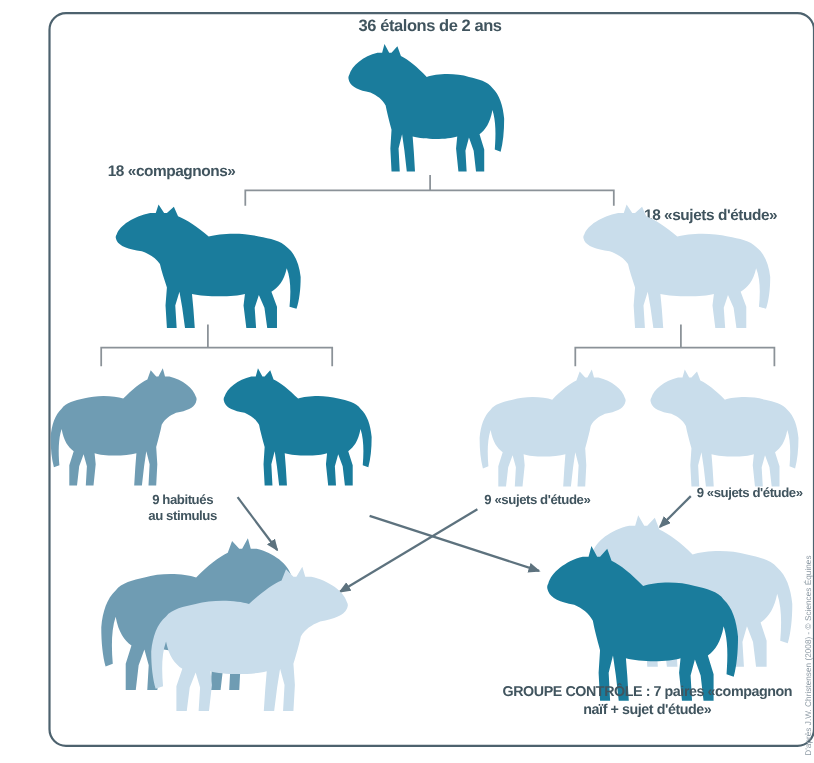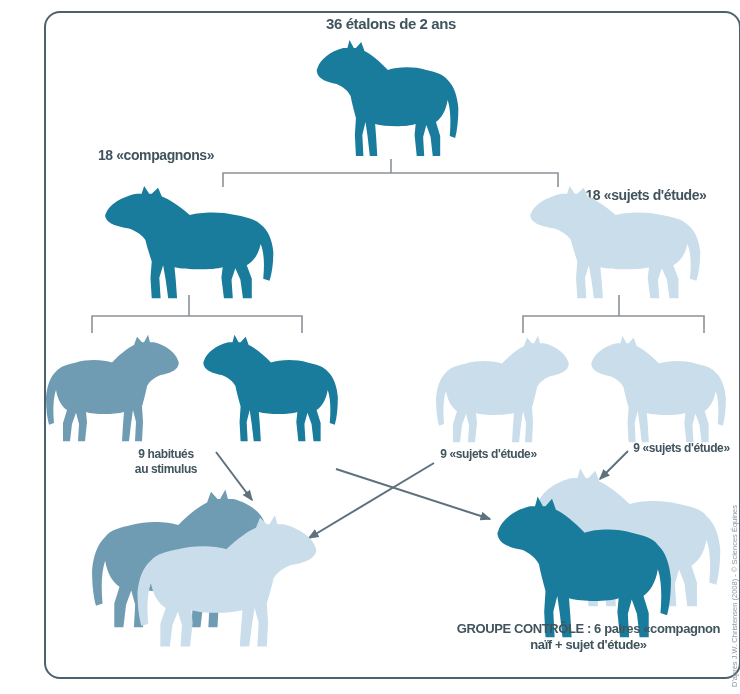--- a/index.html
+++ b/index.html
@@ -111,18 +111,18 @@
   <svg class="horse flip" style="left:108px;top:513px;" width="202" height="138" viewBox="0 0 150 122" preserveAspectRatio="none">
     <use href="#horse-shape" fill="#C9DDEB"></use>
   </svg>
 
   <svg class="horse" style="left:512px;top:466px;" width="206" height="145" viewBox="0 0 150 122" preserveAspectRatio="none">
     <use href="#horse-shape" fill="#C9DDEB"></use>
   </svg>
   <svg class="horse" style="left:472px;top:494px;" width="196" height="148" viewBox="0 0 150 122" preserveAspectRatio="none">
     <use href="#horse-shape" fill="#1A7C9C"></use>
   </svg>
-  <div class="lbl lbl-group" style="left:420px;top:621px;width:305px;">GROUPE CONTRÔLE : 6 paires «compagnon
+  <div class="lbl lbl-group" style="left:420px;top:621px;width:305px;">GROUPE CONTRÔLE : 7 paires «compagnon
 naïf + sujet d'étude»</div>
 
   <div class="credit">D'après J.W. Christensen (2008) - © Sciences Équines</div>
 
 </div>
 
 </body></html>

